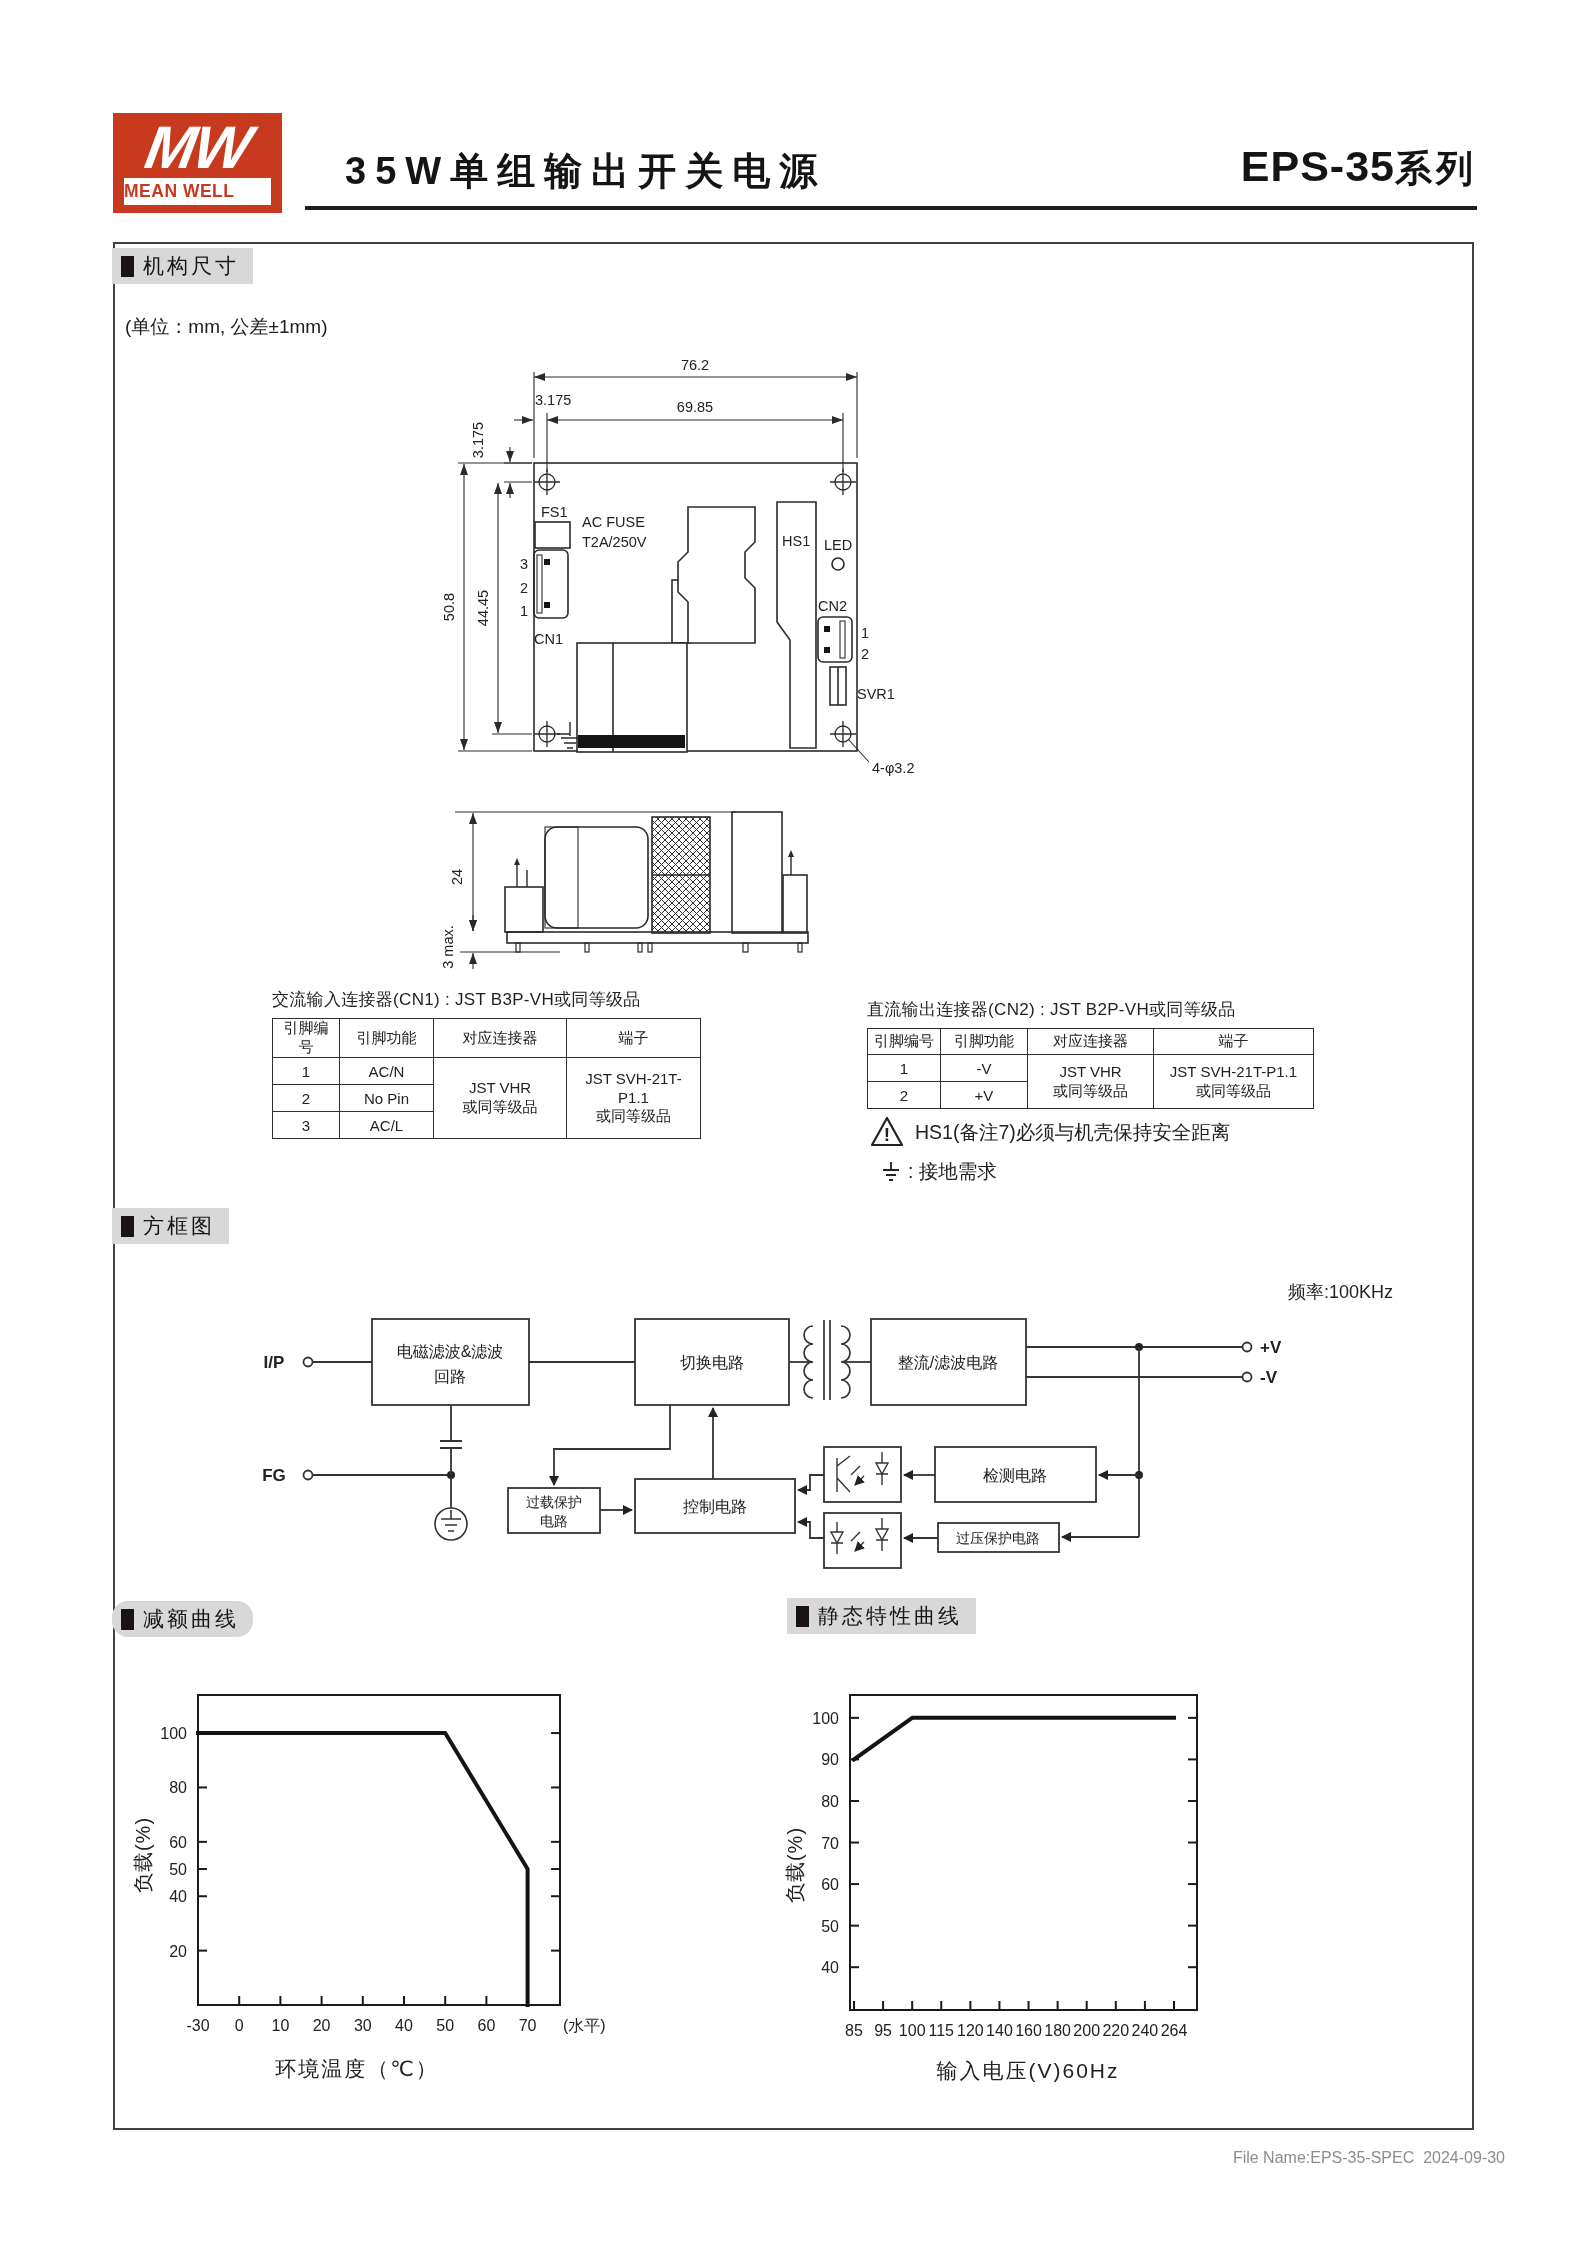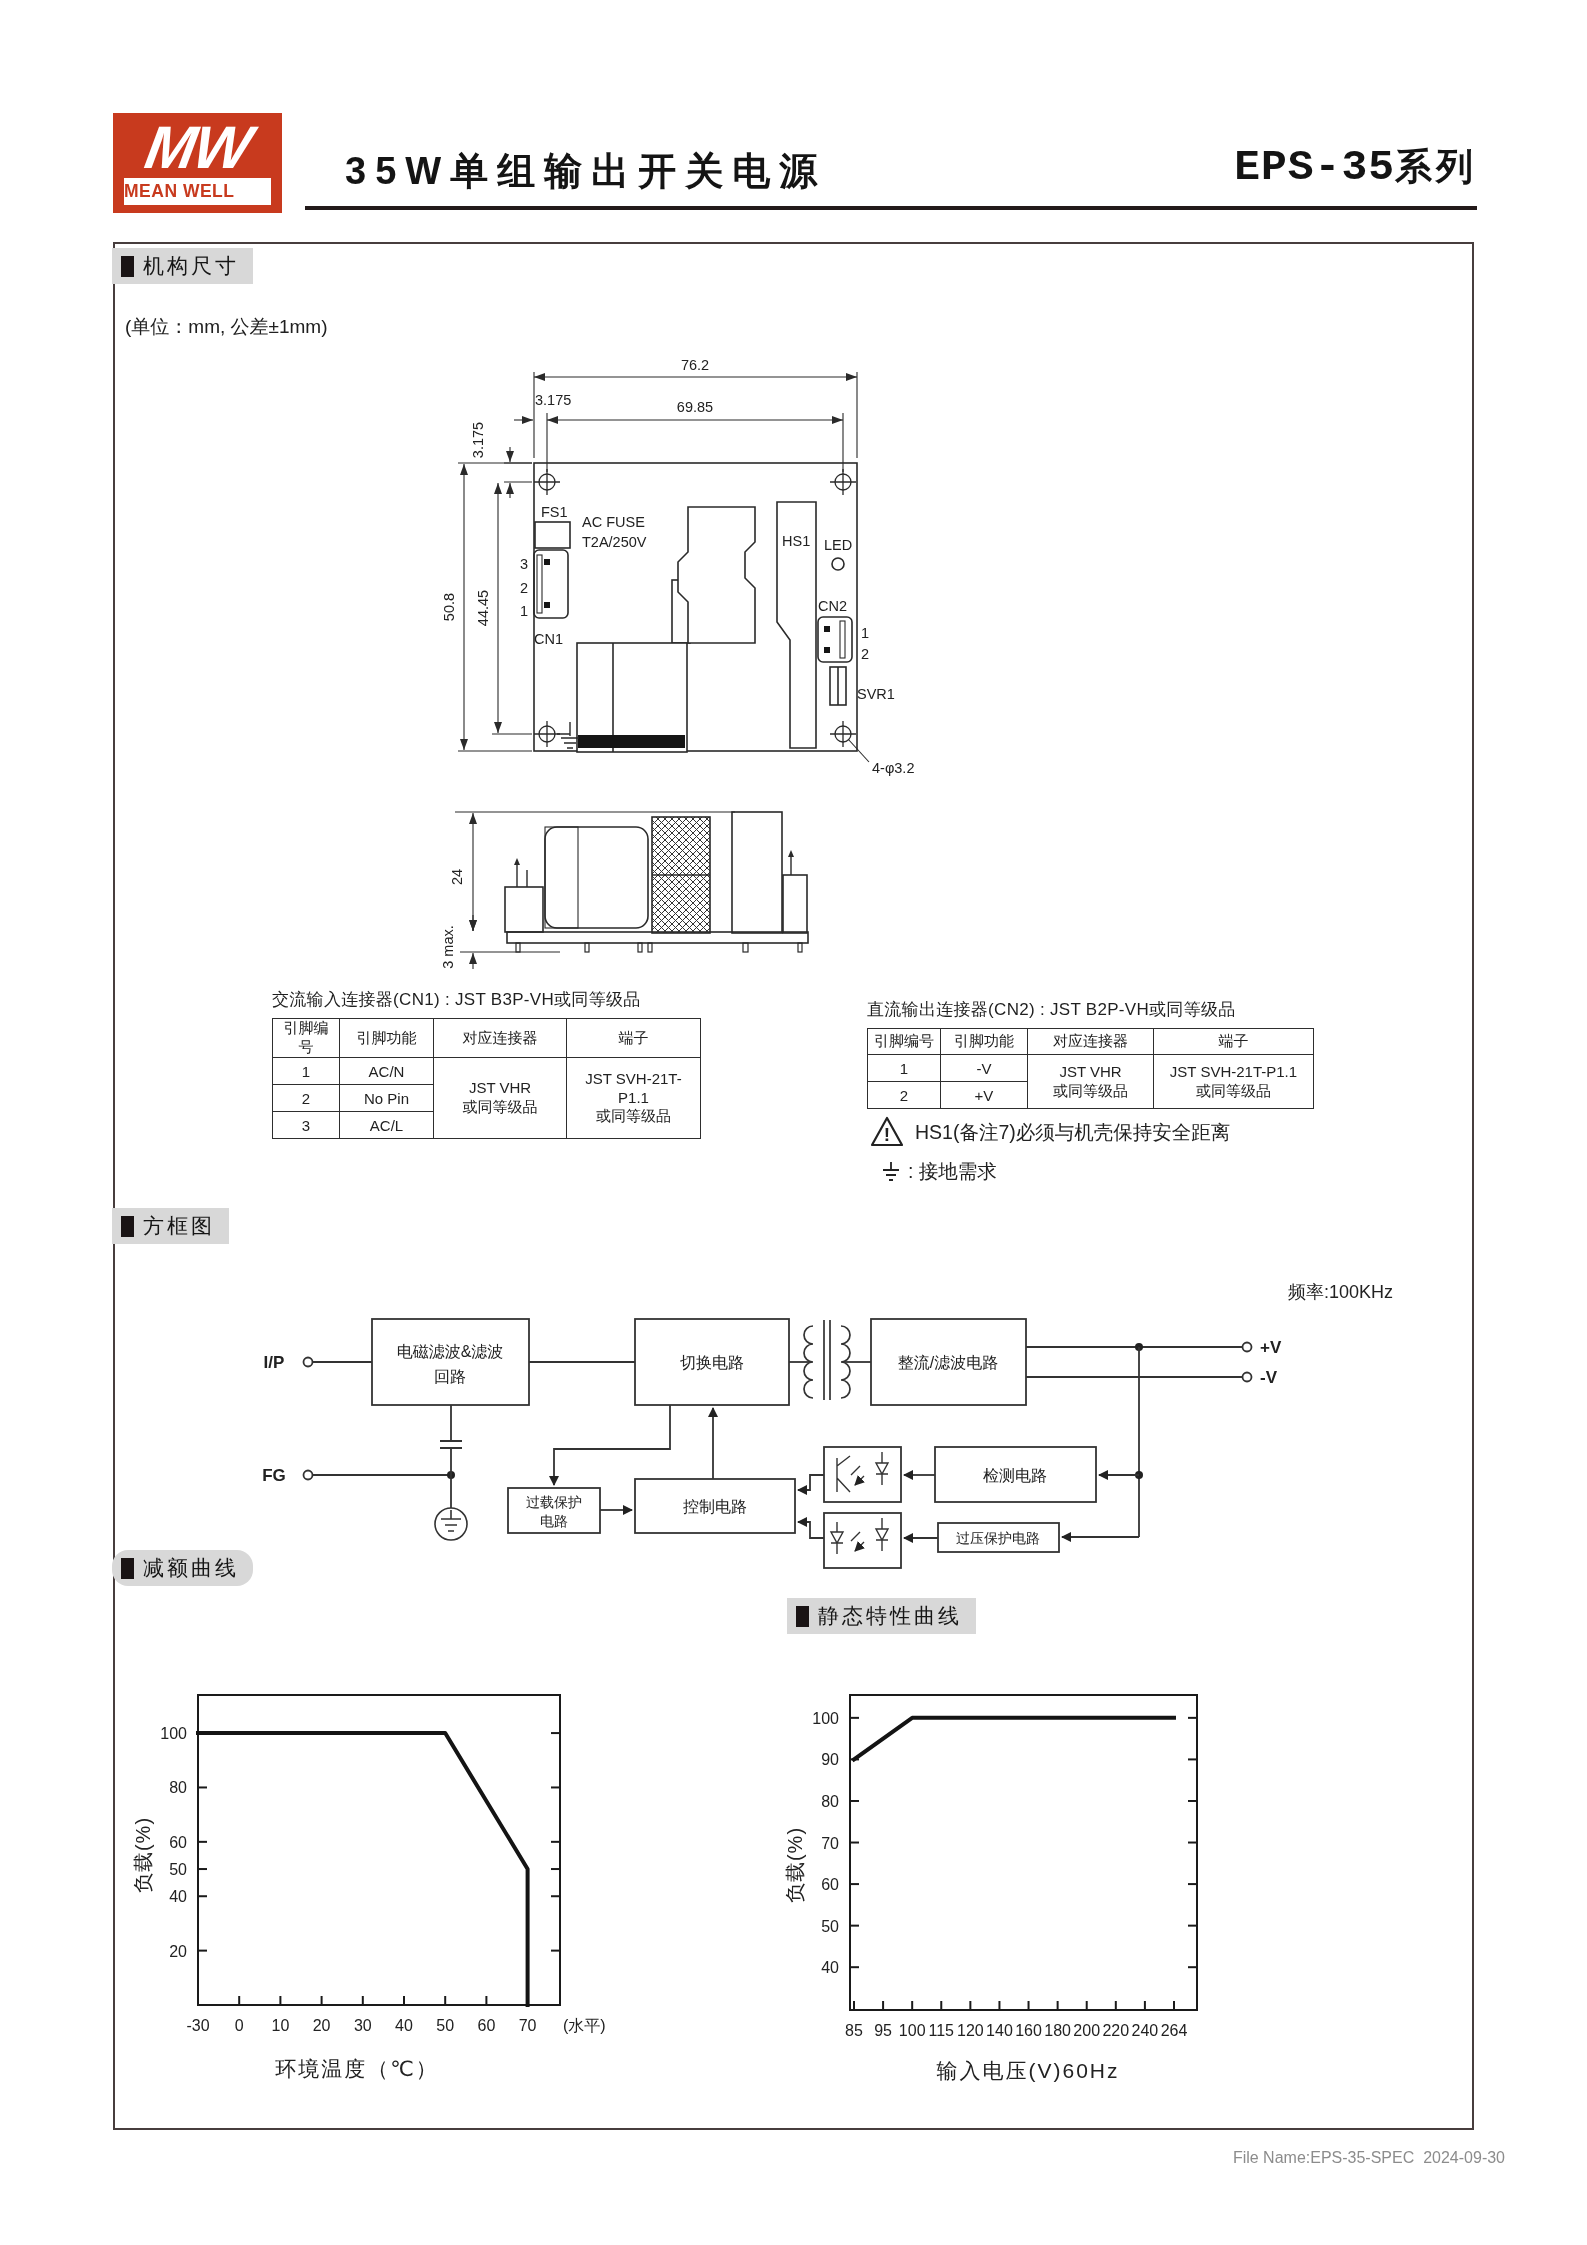--- a/index.html
+++ b/index.html
@@ -8,21 +8,21 @@
   .abs{position:absolute;}
   
   #logo{left:113px;top:113px;width:169px;height:100px;background:#c83a1e;}
   #logo .mw{position:absolute;left:0;right:0;top:0px;text-align:center;font-style:italic;
             font-weight:900;font-size:60px;line-height:70px;color:#fff;transform:skewX(-10deg);letter-spacing:-2px;}
   #logo .strip{position:absolute;left:11px;right:11px;bottom:8px;height:27px;background:#fff;
                display:flex;align-items:center;justify-content:flex-start;}
   #logo .strip span{color:#c83a1e;font-weight:800;font-size:17.5px;letter-spacing:0.5px;}
   #title{left:313px;top:146px;font-size:38px;font-weight:700;letter-spacing:9px;color:#141414;margin-left:32px;}
   #series{right:110px;top:142px;text-align:right;white-space:nowrap;}
-  #series .eps{font-size:43px;font-weight:800;letter-spacing:1px;color:#141414;font-family:Liberation Mono, monospace;}
+  #series .eps{font-size:43px;font-weight:800;letter-spacing:1px;color:#141414;}
   #series .sfx{font-size:37px;font-weight:700;letter-spacing:4px;color:#141414;}
   #hrule{left:305px;top:206px;width:1172px;height:4px;background:#231a1a;}
   #frame{left:113px;top:242px;width:1357px;height:1884px;border:2px solid #473d3d;}
   
   .sec{display:inline-flex;align-items:center;gap:9px;background:#d8d8d8;
        padding:4px 14px 4px 9px;font-size:21px;letter-spacing:3px;color:#151515;white-space:nowrap;}
   .sec .sq{width:13px;height:21px;background:#191314;flex:0 0 auto;}
   #unitnote{left:125px;top:314px;font-size:19px;color:#202020;}
   
   .tbl-title{font-size:17px;color:#1f1f1f;margin:0 0 7px 0;letter-spacing:0.3px;white-space:nowrap;}
@@ -67,21 +67,21 @@
 
   <div class="sec abs" style="left:112px;top:248px;">
     <span class="sq"></span>
     <span>机构尺寸</span>
   </div>
   <div id="unitnote" class="abs">(单位：mm, 公差±1mm)</div>
   <div class="sec abs" style="left:112px;top:1208px;">
     <span class="sq"></span>
     <span>方框图</span>
   </div>
-  <div class="sec abs" style="left:112px;top:1550px;border-radius:16px;">
+  <div class="sec abs" style="left:112px;top:1601px;border-radius:16px;">
     <span class="sq"></span>
     <span>减额曲线</span>
   </div>
   <div class="sec abs" style="left:787px;top:1598px;">
     <span class="sq"></span>
     <span>静态特性曲线</span>
   </div>
 
   <svg id="mech" style="left:420px;top:350px;" width="560" height="645" viewBox="0 0 560 645">
     <defs>

